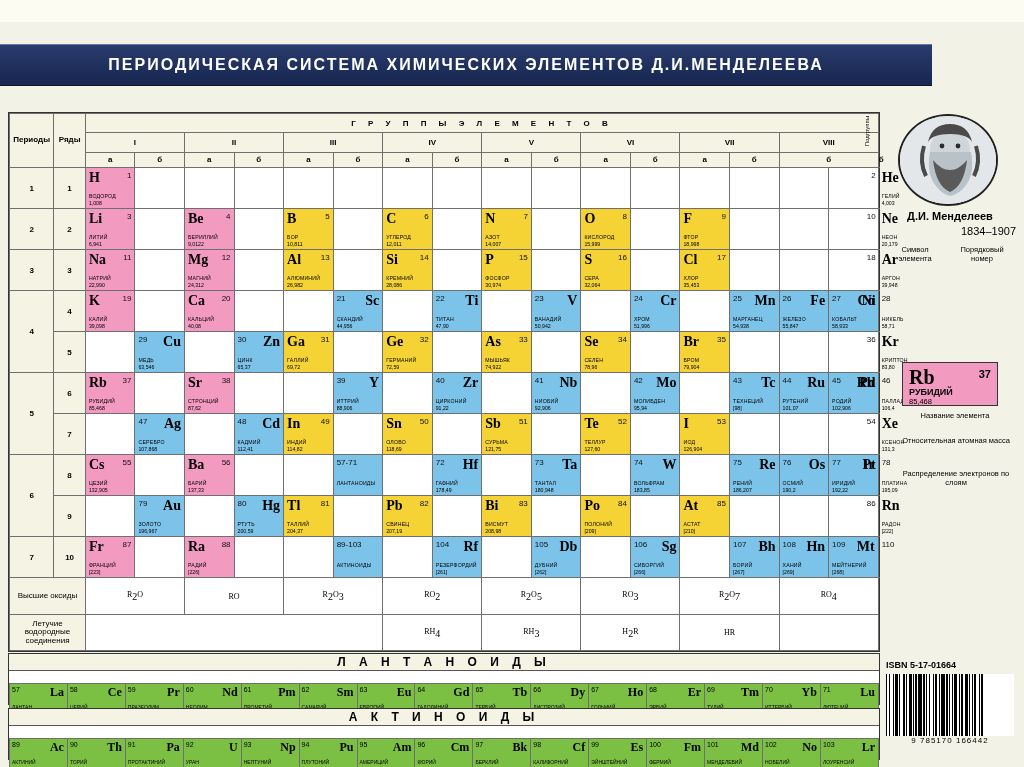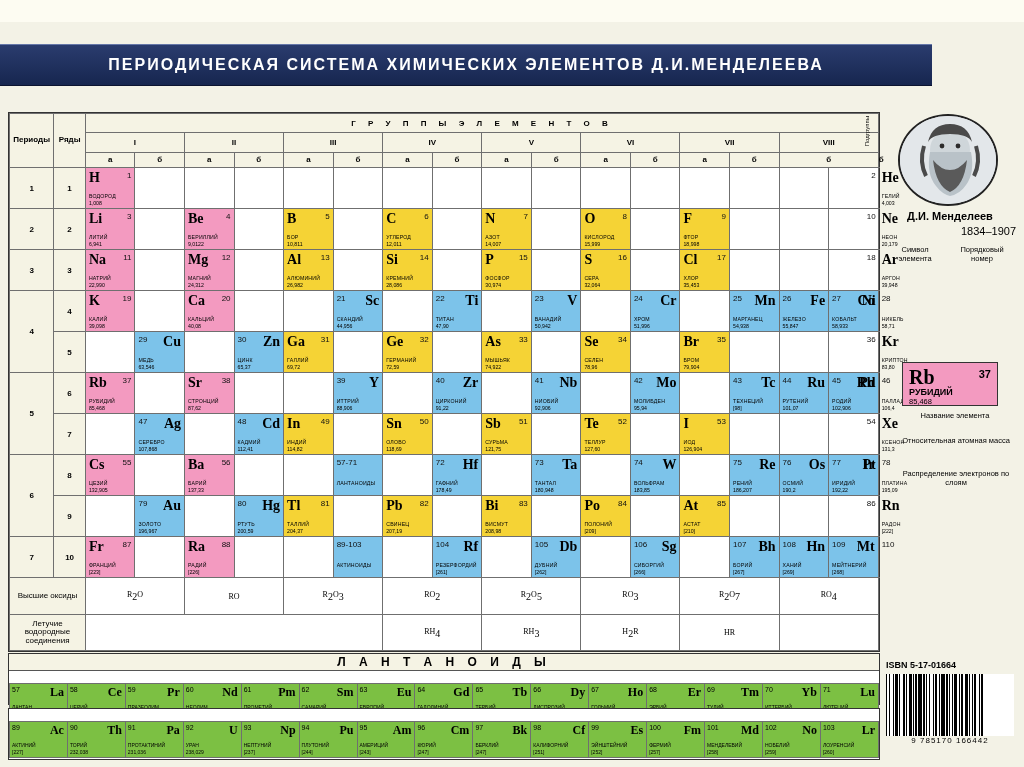--- a/index.html
+++ b/index.html
@@ -932,20 +932,21 @@
             <span class="sym">Lu</span>
             <span class="nm">ЛЮТЕЦИЙ</span>
             <span class="ms">174,97</span>
           </td>
         </tr>
       </tbody>
     </table>
 </div>
 
 <div class="strip" style="top:708px; height:52px;">
+  <div class="striptitle">А К Т И Н О И Д Ы</div>
   <table class="striptable">
       <tbody>
         <tr id="act-row">
           <td>
             <span class="num">89</span>
             <span class="sym">Ac</span>
             <span class="nm">АКТИНИЙ</span>
             <span class="ms">[227]</span>
           </td>
           <td>

